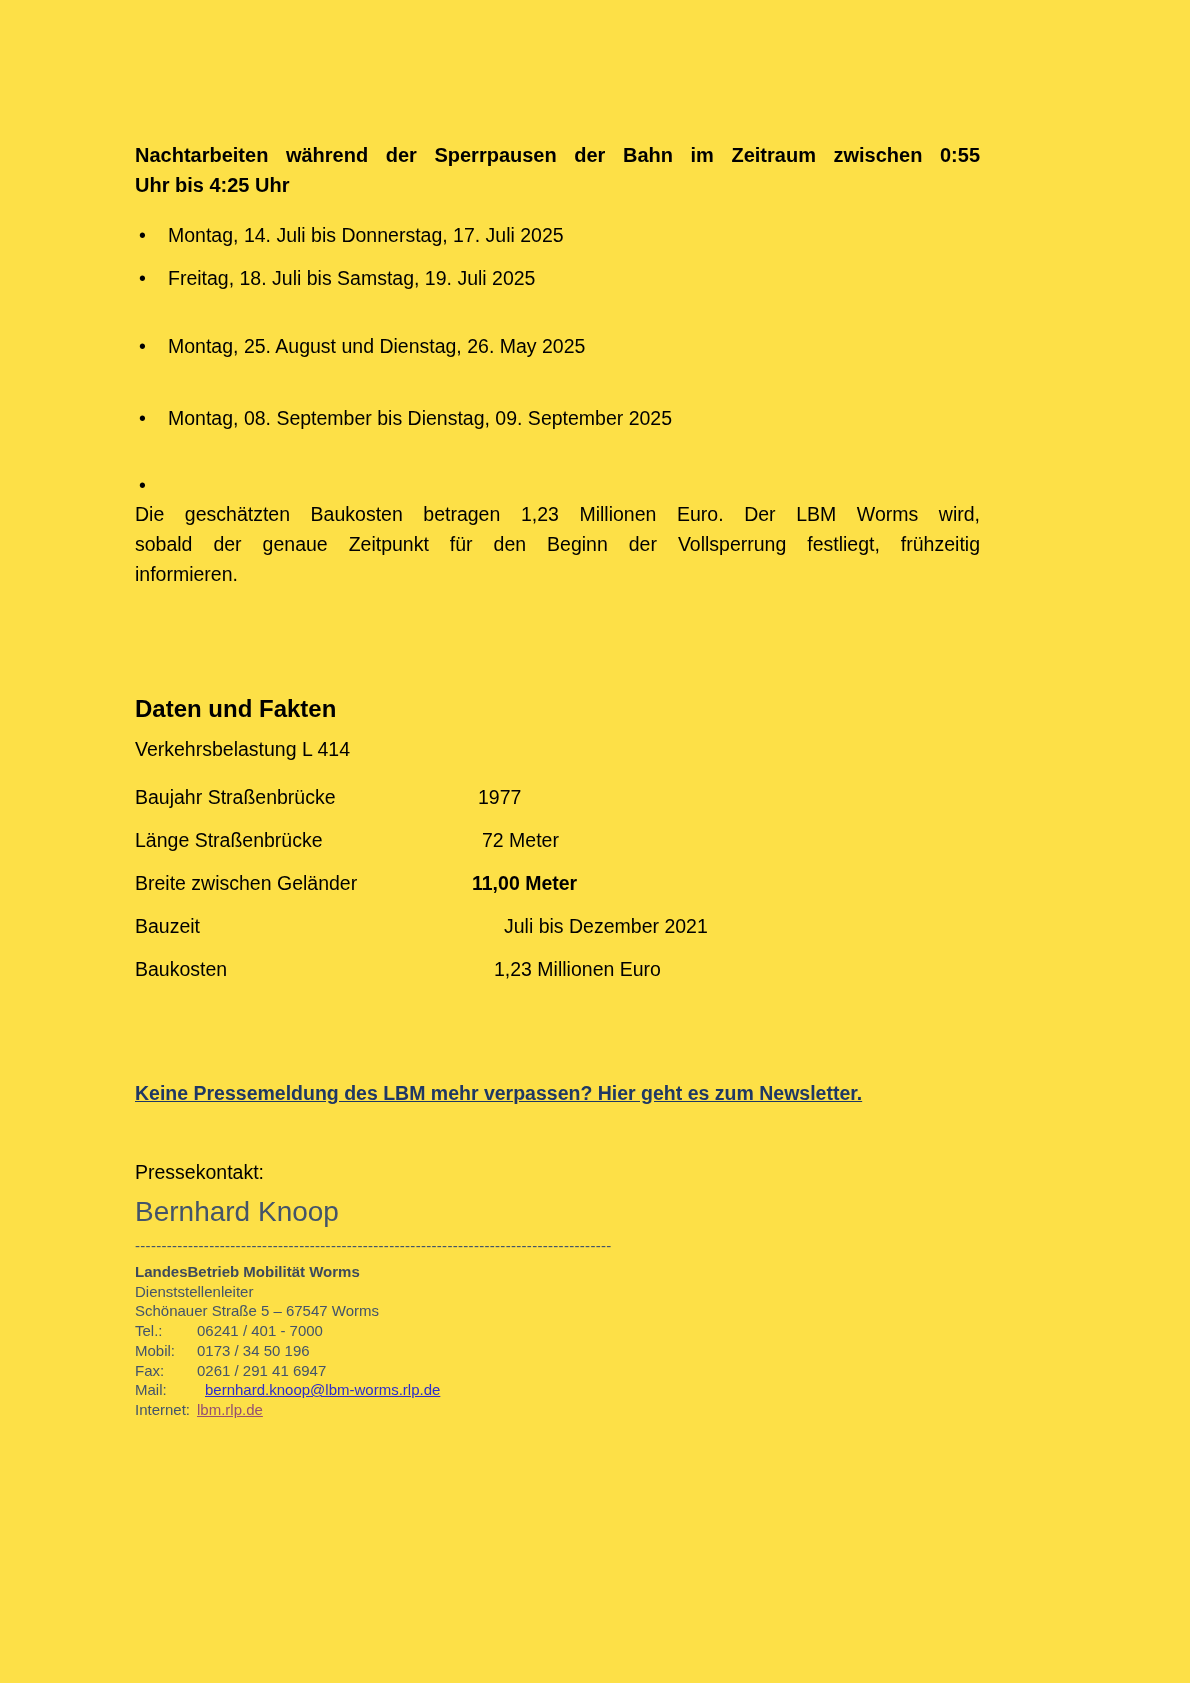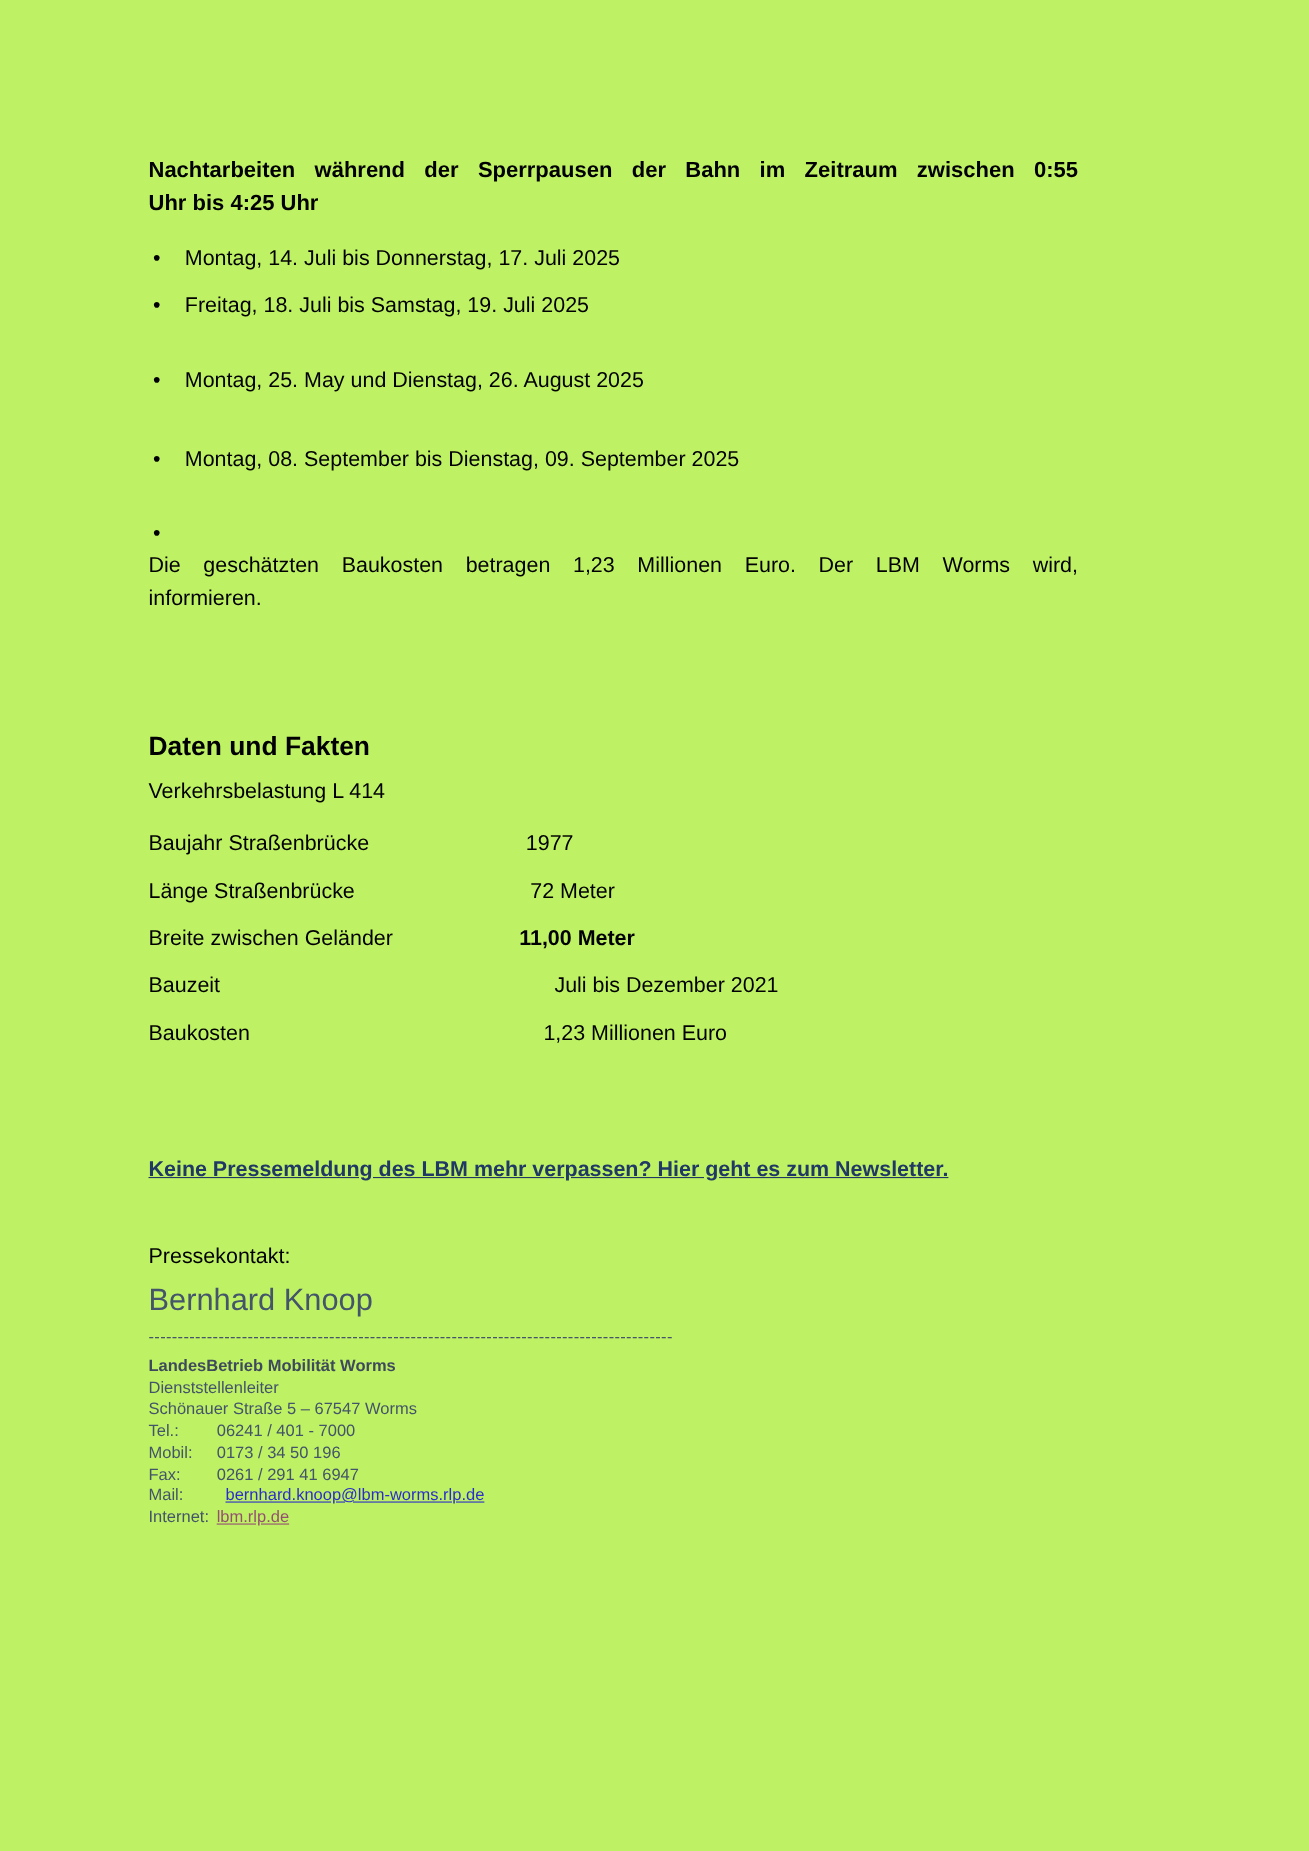--- a/index.html
+++ b/index.html
@@ -1,20 +1,20 @@
 <!DOCTYPE html>
 <html><head>
 <meta charset="utf-8">
 <style>
   html, body { margin: 0; padding: 0; background: #ffffff; }
   .page {
     position: relative;
     width: 1190px;
     height: 1683px;
-    background: #bef264;
+    background: #fde047;
     font-family: "Liberation Sans", sans-serif;
     color: #000000;
     overflow: hidden;
   }
   .content {
     position: absolute;
     left: 135px;
     top: 140px;
     width: 845px;
   }
@@ -143,33 +143,34 @@
       <div class="bullet-item b1">
         <span class="dot"></span>
         <span>Montag, 14. Juli bis Donnerstag, 17. Juli 2025</span>
       </div>
       <div class="bullet-item b2">
         <span class="dot"></span>
         <span>Freitag, 18. Juli bis Samstag, 19. Juli 2025</span>
       </div>
       <div class="bullet-item b3">
         <span class="dot"></span>
-        <span>Montag, 25. May und Dienstag, 26. August 2025</span>
+        <span>Montag, 25. August und Dienstag, 26. May 2025</span>
       </div>
       <div class="bullet-item b4">
         <span class="dot"></span>
         <span>Montag, 08. September bis Dienstag, 09. September 2025</span>
       </div>
       <div class="bullet-item b5">
         <span class="dot"></span>
       </div>
     </div>
 
     <div class="paragraph">
       <div class="jline">Die geschätzten Baukosten betragen 1,23 Millionen Euro. Der LBM Worms wird,</div>
+      <div class="jline">sobald der genaue Zeitpunkt für den Beginn der Vollsperrung festliegt, frühzeitig</div>
       <div>informieren.</div>
     </div>
 
     <div class="facts-title">Daten und Fakten</div>
 
     <div class="facts">
       <div class="fact-row">
         <div class="flabel">Verkehrsbelastung L 414</div>
       </div>
       <div class="fact-row">

